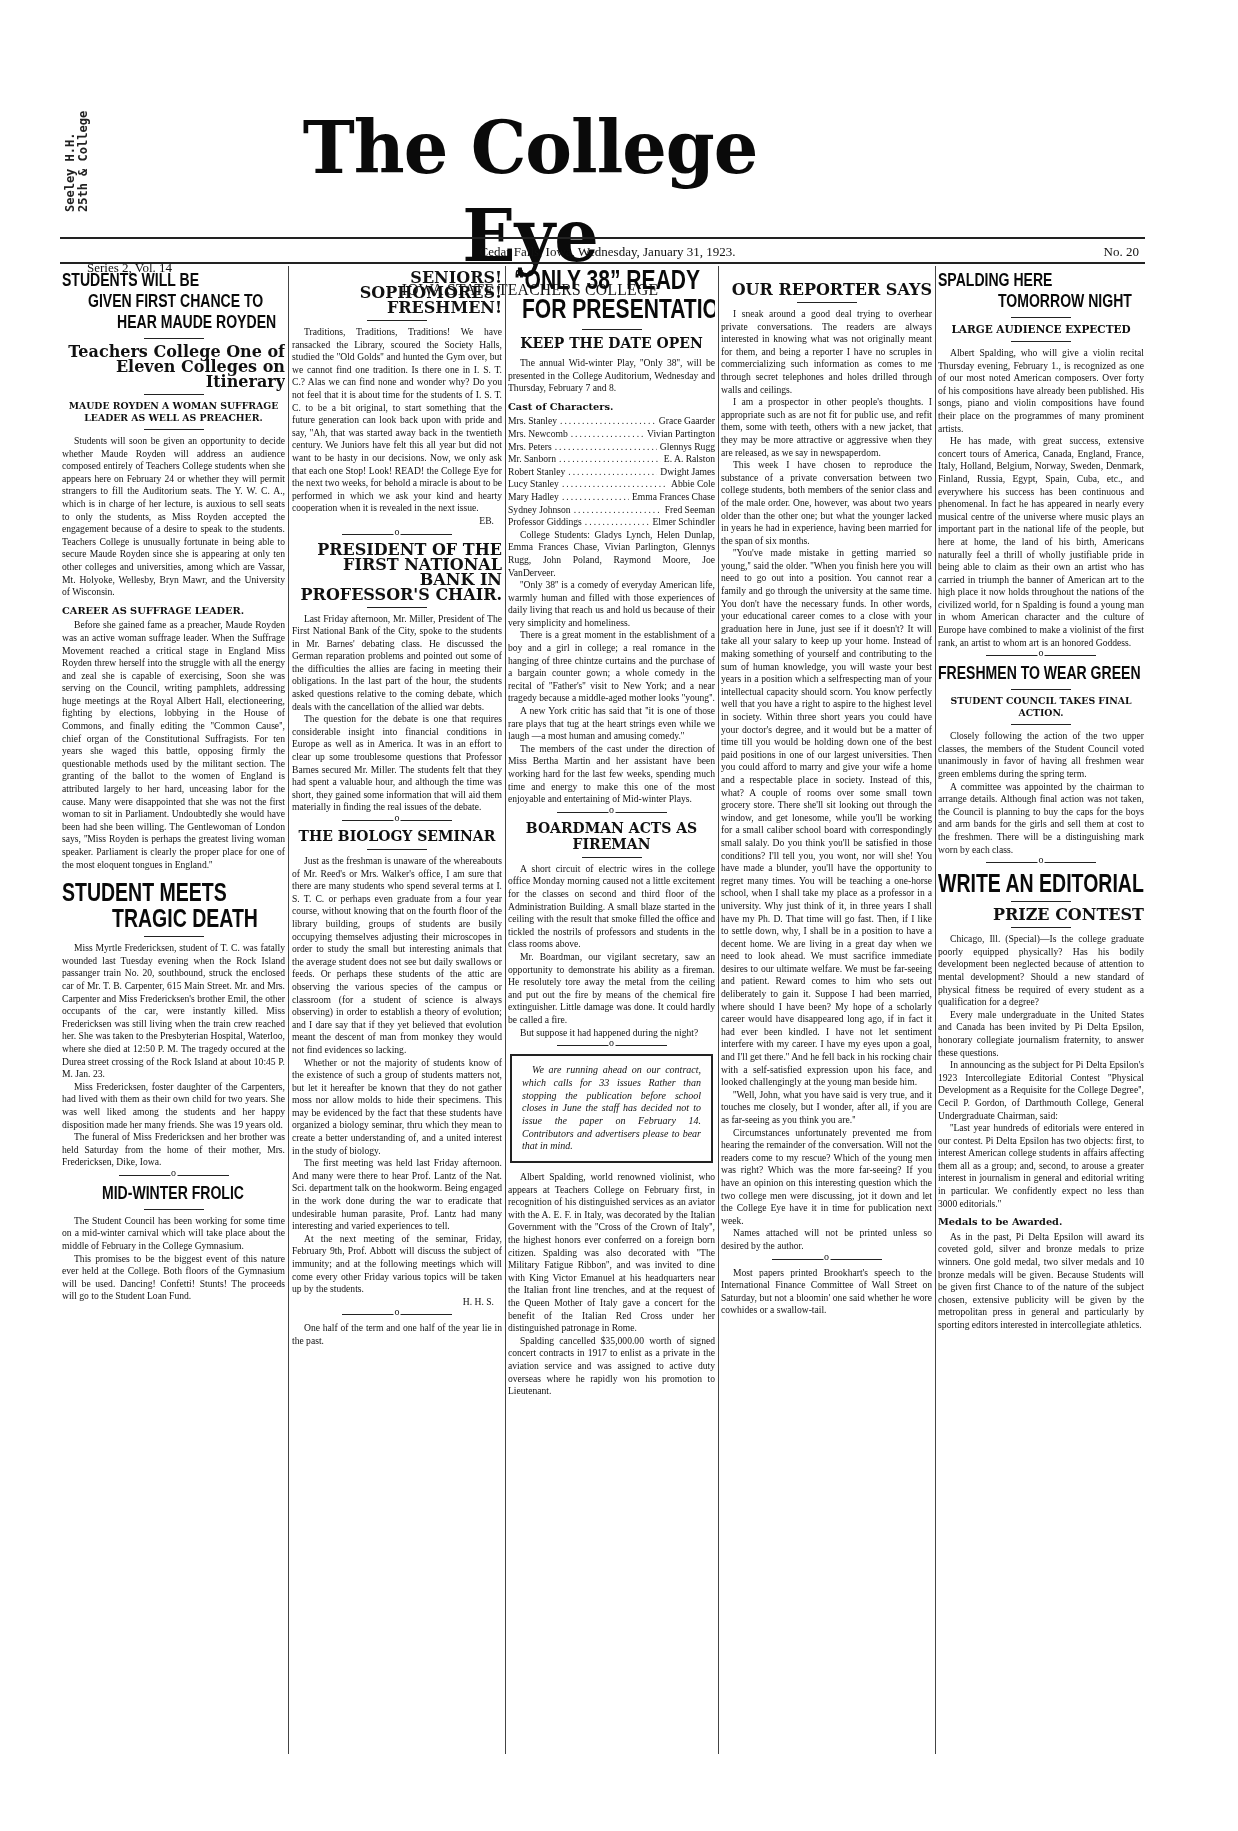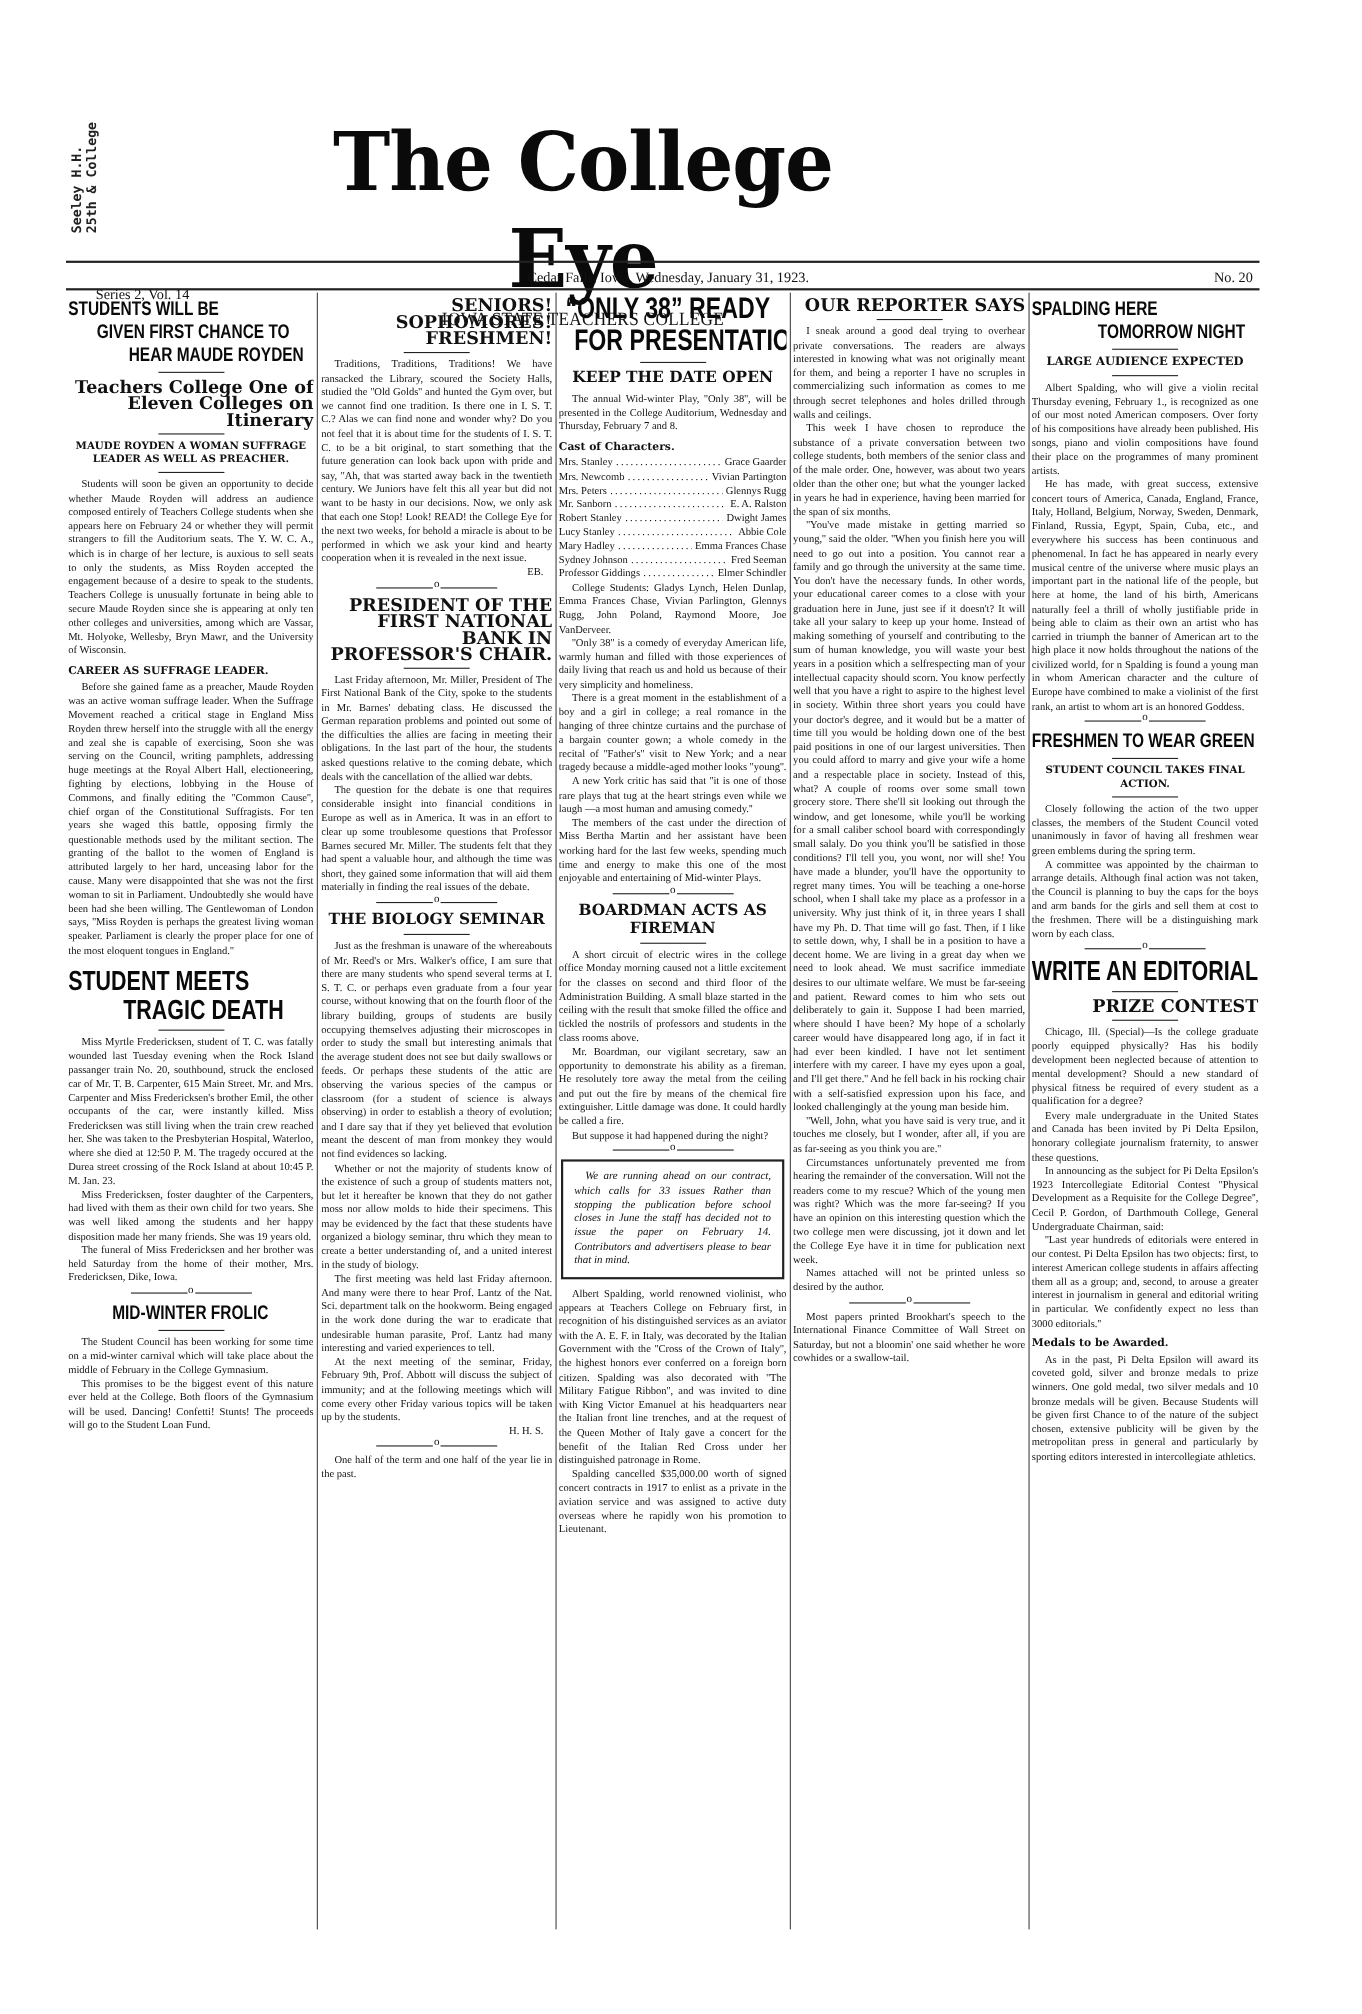--- a/index.html
+++ b/index.html
@@ -203,23 +203,24 @@
     <p>We are running ahead on our contract, which calls for 33 issues Rather than stopping the publication before school closes in June the staff has decided not to issue the paper on February 14. Contributors and advertisers please to bear that in mind.</p>
   </div>
   <div>
     <p>Albert Spalding, world renowned violinist, who appears at Teachers College on February first, in recognition of his distinguished services as an aviator with the A. E. F. in Italy, was decorated by the Italian Government with the ''Cross of the Crown of Italy'', the highest honors ever conferred on a foreign born citizen. Spalding was also decorated with ''The Military Fatigue Ribbon'', and was invited to dine with King Victor Emanuel at his headquarters near the Italian front line trenches, and at the request of the Queen Mother of Italy gave a concert for the benefit of the Italian Red Cross under her distinguished patronage in Rome.</p>
     <p>Spalding cancelled $35,000.00 worth of signed concert contracts in 1917 to enlist as a private in the aviation service and was assigned to active duty overseas where he rapidly won his promotion to Lieutenant.</p>
   </div>
 </div>
 
 <div class="col c4">
   <div>
-    <div class="deck deck-m" style="margin-top:4px">OUR REPORTER SAYS</div>
+    <div class="deck deck-m" style="margin-top:16px">OUR REPORTER SAYS</div>
     <div class="shortrule"></div>
     <p>I sneak around a good deal trying to overhear private conversations. The readers are always interested in knowing what was not originally meant for them, and being a reporter I have no scruples in commercializing such information as comes to me through secret telephones and holes drilled through walls and ceilings.</p>
+    <p>I am a prospector in other people's thoughts. I appropriate such as are not fit for public use, and refit them, some with teeth, others with a new jacket, that they may be more attractive or aggressive when they are released, as we say in newspaperdom.</p>
     <p>This week I have chosen to reproduce the substance of a private conversation between two college students, both members of the senior class and of the male order. One, however, was about two years older than the other one; but what the younger lacked in years he had in experience, having been married for the span of six months.</p>
     <p>''You've made mistake in getting married so young,'' said the older. ''When you finish here you will need to go out into a position. You cannot rear a family and go through the university at the same time. You don't have the necessary funds. In other words, your educational career comes to a close with your graduation here in June, just see if it doesn't? It will take all your salary to keep up your home. Instead of making something of yourself and contributing to the sum of human knowledge, you will waste your best years in a position which a selfrespecting man of your intellectual capacity should scorn. You know perfectly well that you have a right to aspire to the highest level in society. Within three short years you could have your doctor's degree, and it would but be a matter of time till you would be holding down one of the best paid positions in one of our largest universities. Then you could afford to marry and give your wife a home and a respectable place in society. Instead of this, what? A couple of rooms over some small town grocery store. There she'll sit looking out through the window, and get lonesome, while you'll be working for a small caliber school board with correspondingly small salaly. Do you think you'll be satisfied in those conditions? I'll tell you, you wont, nor will she! You have made a blunder, you'll have the opportunity to regret many times. You will be teaching a one-horse school, when I shall take my place as a professor in a university. Why just think of it, in three years I shall have my Ph. D. That time will go fast. Then, if I like to settle down, why, I shall be in a position to have a decent home. We are living in a great day when we need to look ahead. We must sacrifice immediate desires to our ultimate welfare. We must be far-seeing and patient. Reward comes to him who sets out deliberately to gain it. Suppose I had been married, where should I have been? My hope of a scholarly career would have disappeared long ago, if in fact it had ever been kindled. I have not let sentiment interfere with my career. I have my eyes upon a goal, and I'll get there.'' And he fell back in his rocking chair with a self-satisfied expression upon his face, and looked challengingly at the young man beside him.</p>
     <p>''Well, John, what you have said is very true, and it touches me closely, but I wonder, after all, if you are as far-seeing as you think you are.''</p>
     <p>Circumstances unfortunately prevented me from hearing the remainder of the conversation. Will not the readers come to my rescue? Which of the young men was right? Which was the more far-seeing? If you have an opinion on this interesting question which the two college men were discussing, jot it down and let the College Eye have it in time for publication next week.</p>
     <p>Names attached will not be printed unless so desired by the author.</p>
   </div>
   <div class="orule"></div>
   <p>Most papers printed Brookhart's speech to the International Finance Committee of Wall Street on Saturday, but not a bloomin' one said whether he wore cowhides or a swallow-tail.</p>
 </div>
 

